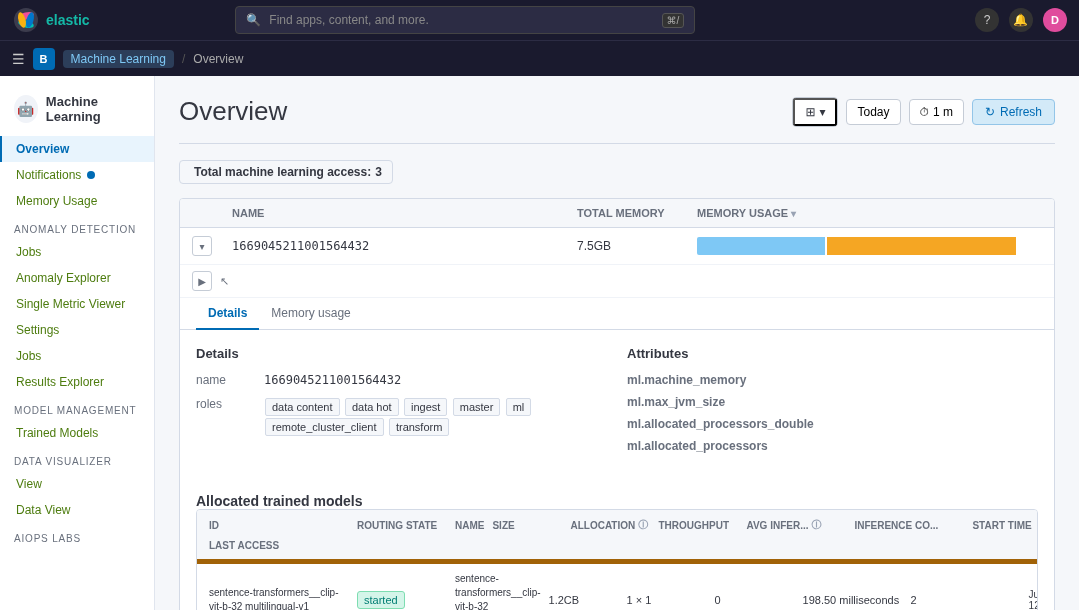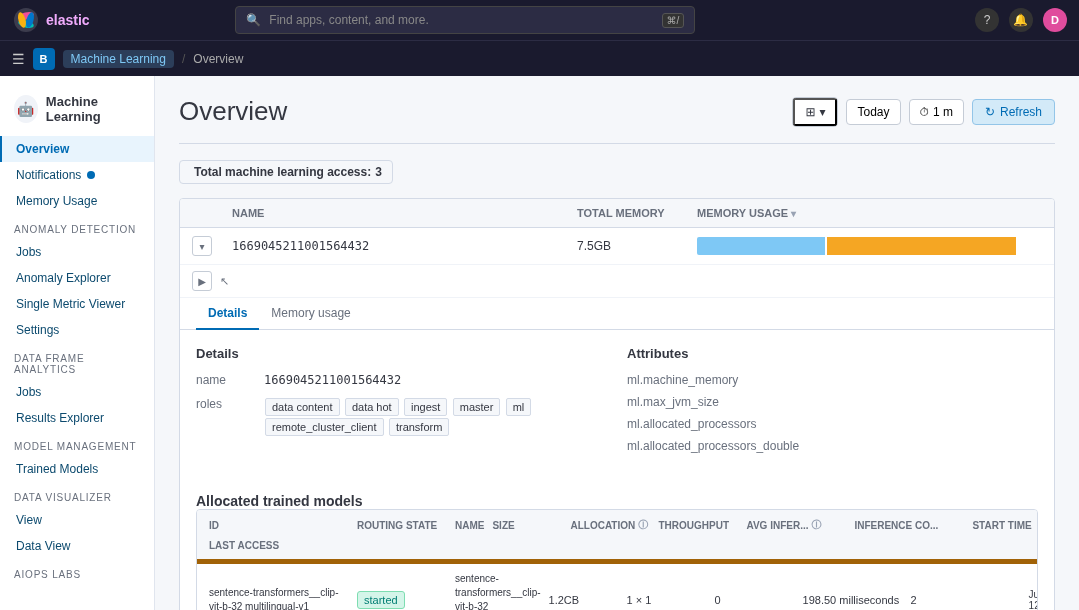--- a/index.html
+++ b/index.html
@@ -1,20 +1,20 @@
 <!DOCTYPE html>
 <html><head>
   <meta charset="utf-8">
   <style>
     * { box-sizing: border-box; margin: 0; padding: 0; }
     body { font-family: -apple-system, BlinkMacSystemFont, 'Segoe UI', Helvetica, Arial, sans-serif; font-size: 12px; background: #f5f7fa; color: #343741; display: flex; flex-direction: column; height: 610px; overflow: hidden; }
 
     
     .top-nav { background: #1a1a2e; height: 40px; display: flex; align-items: center; padding: 0 12px; gap: 12px; flex-shrink: 0; }
-    .elastic-logo { display: flex; align-items: center; gap: 6px; color: #f0abfc; font-weight: 700; font-size: 14px; }
+    .elastic-logo { display: flex; align-items: center; gap: 6px; color: #14b8a6; font-weight: 700; font-size: 14px; }
     .elastic-logo-icon { width: 28px; height: 28px; }
     .top-nav-search { flex: 1; max-width: 460px; margin: 0 auto; background: #2c2c44; border: 1px solid #444; border-radius: 4px; display: flex; align-items: center; padding: 0 10px; gap: 8px; height: 28px; }
     .top-nav-search input { background: transparent; border: none; outline: none; color: #ccc; font-size: 12px; flex: 1; }
     .top-nav-search input::placeholder { color: #888; }
     .top-nav-right { display: flex; align-items: center; gap: 10px; margin-left: auto; }
     .nav-icon-btn { width: 24px; height: 24px; border-radius: 50%; background: #333; display: flex; align-items: center; justify-content: center; cursor: pointer; color: #ccc; font-size: 12px; }
     .nav-icon-user { width: 24px; height: 24px; border-radius: 50%; background: #e04c9d; display: flex; align-items: center; justify-content: center; color: #fff; font-size: 11px; font-weight: 700; }
     .kbd-shortcut { background: #333; color: #aaa; border: 1px solid #555; border-radius: 3px; padding: 1px 4px; font-size: 10px; }
 
     
@@ -24,21 +24,21 @@
     .breadcrumb-link { color: #7ec8f5; font-size: 12px; cursor: pointer; background: #2c3e5a; padding: 2px 8px; border-radius: 4px; }
     .breadcrumb-sep { color: #555; }
     .breadcrumb-current { color: #aaa; font-size: 12px; }
 
     
     .main-layout { display: flex; flex: 1; overflow: hidden; }
 
     
     .sidebar { width: 155px; background: #fff; border-right: 1px solid #e0e5ee; overflow-y: auto; flex-shrink: 0; padding: 10px 0; }
     .sidebar-section-header { font-size: 10px; font-weight: 400; color: #69707d; text-transform: uppercase; letter-spacing: 0.08em; padding: 10px 14px 4px; }
-    .sidebar-item { display: flex; align-items: center; gap: 6px; padding: 6px 14px; cursor: pointer; font-size: 12px; color: #0c4a6e; border-left: 2px solid transparent; }
+    .sidebar-item { display: flex; align-items: center; gap: 6px; padding: 6px 14px; cursor: pointer; font-size: 12px; color: #4d7c0f; border-left: 2px solid transparent; }
     .sidebar-item.active { color: #006bb4; border-left-color: #006bb4; font-weight: 600; background: #e8f4fd; }
     .sidebar-item .badge { width: 8px; height: 8px; background: #006bb4; border-radius: 50%; }
 
     
     .content { flex: 1; overflow-y: auto; padding: 20px 24px; background: #f5f7fa; }
 
     .page-header { display: flex; align-items: center; justify-content: space-between; margin-bottom: 16px; }
     .page-title { font-size: 26px; font-weight: 300; color: #343741; }
     .header-actions { display: flex; align-items: center; gap: 8px; }
     .btn-group { display: flex; border: 1px solid #c5ccd6; border-radius: 4px; overflow: hidden; }
@@ -73,21 +73,21 @@
     .detail-tab { padding: 8px 12px; font-size: 12px; cursor: pointer; color: #69707d; border-bottom: 2px solid transparent; margin-bottom: -1px; }
     .detail-tab.active { color: #006bb4; border-bottom-color: #006bb4; font-weight: 600; }
 
     .detail-content { display: grid; grid-template-columns: 1fr 1fr; gap: 20px; padding: 16px; }
     .detail-section-title { font-size: 13px; font-weight: 700; color: #343741; margin-bottom: 12px; }
     .detail-row { display: flex; gap: 8px; margin-bottom: 10px; align-items: flex-start; }
     .detail-label { font-size: 12px; color: #69707d; width: 60px; flex-shrink: 0; }
     .detail-value-mono { font-family: monospace; font-size: 12px; }
     .role-tag { display: inline-block; background: #f5f7fa; border: 1px solid #d3dae6; border-radius: 2px; padding: 2px 6px; font-size: 11px; color: #343741; margin: 1px; }
 
-    .attr-row { display: flex; justify-content: space-between; margin-bottom: 8px; align-items: flex-end; }
+    .attr-row { display: flex; justify-content: space-between; margin-bottom: 8px; align-items: flex-end; font-weight: bold; }
     .attr-key { font-size: 12px; color: #69707d; }
     .attr-val { font-size: 12px; color: #343741; font-weight: 500; }
 
     
     .models-section { margin-top: 16px; }
     .models-title { font-size: 14px; font-weight: 700; color: #343741; }
     .models-table { background: #fff; border: 1px solid #d3dae6; border-radius: 4px; overflow: hidden; }
     .models-table-header { display: grid; grid-template-columns: 140px 90px 1fr 70px 80px 80px 100px 110px 110px; align-items: center; padding: 8px 12px; border-bottom: 5px solid #a16207; background: #f5f7fa; gap: 8px; }
     .models-table-row { display: grid; grid-template-columns: 140px 90px 1fr 70px 80px 80px 100px 110px 110px; align-items: center; padding: 8px 12px; border-bottom: 1px solid #f0f3f8; gap: 8px; }
     .models-header-cell { font-size: 10px; font-weight: 700; color: #69707d; text-transform: uppercase; display: flex; align-items: center; gap: 3px; }
@@ -165,21 +165,20 @@
     <div class="sidebar-item">
         <span>Anomaly Explorer</span>
       </div>
     <div class="sidebar-item">
         <span>Single Metric Viewer</span>
       </div>
     <div class="sidebar-item">
         <span>Settings</span>
       </div>
 
-    <div class="sidebar-section-header">Data Frame Analytics</div>
     <div class="sidebar-item">
         <span>Jobs</span>
       </div>
     <div class="sidebar-item">
         <span>Results Explorer</span>
       </div>
 
     <div class="sidebar-section-header">Model Management</div>
     <div class="sidebar-item">
         <span>Trained Models</span>
@@ -301,25 +300,25 @@
             <div class="detail-section-title">Attributes</div>
             <div class="attr-row">
               <span class="attr-key">ml.machine_memory</span>
               <span class="attr-val"></span>
             </div>
             <div class="attr-row">
               <span class="attr-key">ml.max_jvm_size</span>
               <span class="attr-val"></span>
             </div>
             <div class="attr-row">
+              <span class="attr-key">ml.allocated_processors_double</span>
+              <span class="attr-val"></span>
+            </div>
+            <div class="attr-row">
               <span class="attr-key">ml.allocated_processors</span>
-              <span class="attr-val"></span>
-            </div>
-            <div class="attr-row">
-              <span class="attr-key">ml.allocated_processors_double</span>
               <span class="attr-val"></span>
             </div>
           </div>
         </div>
 
         <div class="models-section" style="padding: 0 16px 16px;">
           <div class="models-title">Allocated trained models</div>
           <div class="models-table">
 
             <div class="models-table-header">

